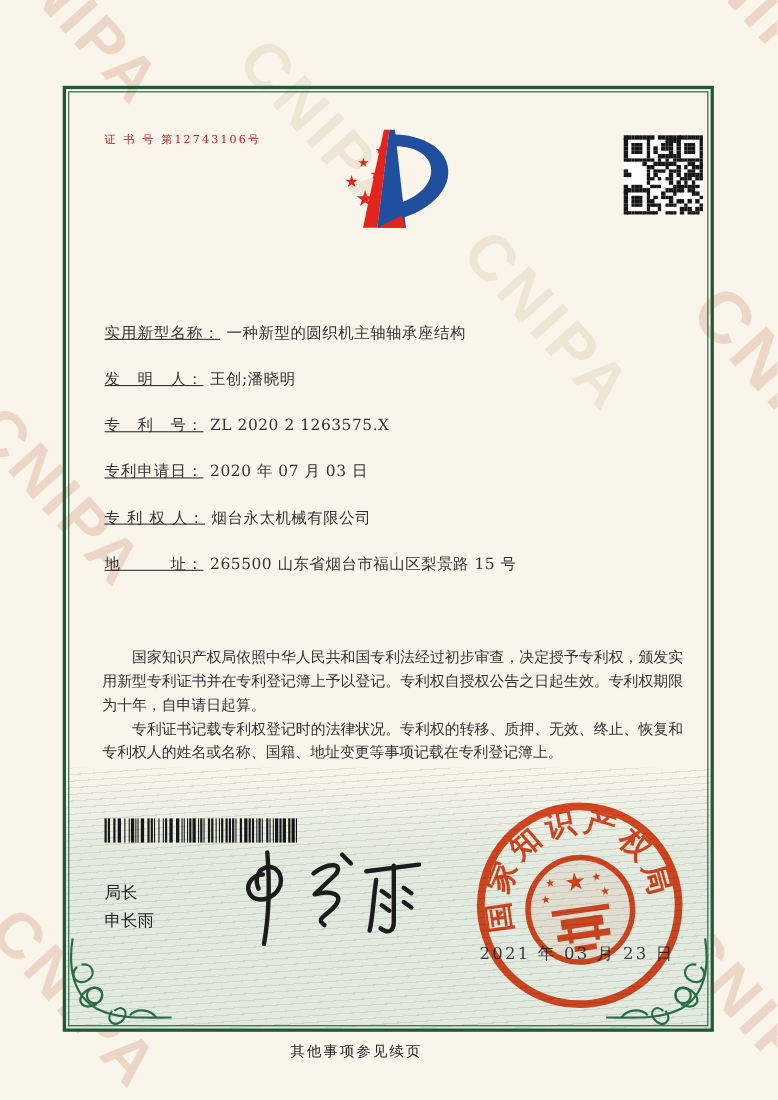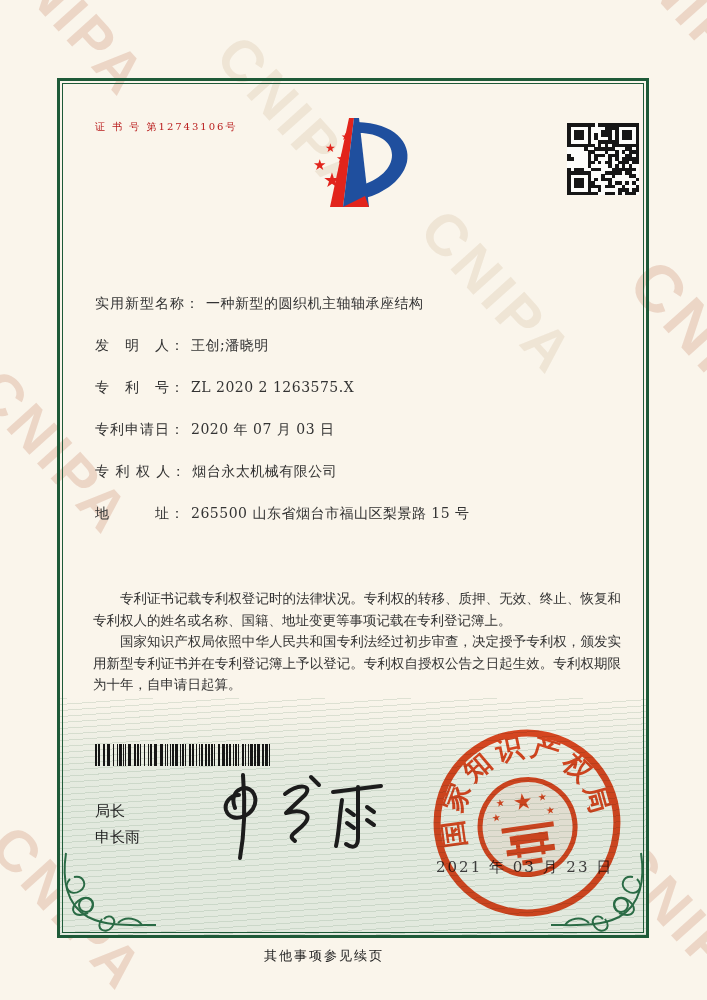--- a/index.html
+++ b/index.html
@@ -28,21 +28,21 @@
   .qr{position:absolute;left:567px;top:123px;width:72px;height:72px;z-index:3;background:#fdfdfb;}
   .qr i{position:absolute;width:3.5px;height:3.5px;background:#161616;}
   
   .logo{position:absolute;left:283px;top:110px;width:142px;height:100px;z-index:3;}
   .title{position:absolute;left:0;top:213px;width:707px;text-align:center;
          font-size:30px;font-weight:bold;letter-spacing:10px;color:#111;z-index:3;}
   
   .rows{position:absolute;left:95px;top:294px;width:530px;z-index:3;
         display:flex;flex-direction:column;gap:23px;font-size:14px;line-height:19px;}
   .row{white-space:nowrap;color:#333;}
-  .row .lab{letter-spacing:1px;}
+  .row .lab{letter-spacing:1px;text-decoration:underline;}
   .row .val{margin-left:6px;letter-spacing:0.5px;}
   .grant2{margin-left:58px;}
   
   .paras{position:absolute;left:93px;top:588px;width:528px;z-index:3;
          font-size:13.5px;line-height:21.5px;text-align:justify;color:#333;}
   .paras p{margin:0;text-indent:2em;}
   
   .barcode{position:absolute;left:95px;top:744px;width:178px;height:22px;z-index:3;}
   .barcode i{position:absolute;top:0;height:100%;background:#161616;}
   
@@ -354,22 +354,22 @@
     </div>
     <div class="row">
       <span class="lab">专 利 权 人：</span><span class="val">烟台永太机械有限公司</span>
     </div>
     <div class="row">
       <span class="lab">地　　　址：</span><span class="val">265500 山东省烟台市福山区梨景路 15 号</span>
     </div>
   </div>
 
   <div class="paras">
+    <p>国家知识产权局依照中华人民共和国专利法经过初步审查，决定授予专利权，颁发实用新型专利证书并在专利登记簿上予以登记。专利权自授权公告之日起生效。专利权期限为十年，自申请日起算。</p>
     <p>专利证书记载专利权登记时的法律状况。专利权的转移、质押、无效、终止、恢复和专利权人的姓名或名称、国籍、地址变更等事项记载在专利登记簿上。</p>
-    <p>国家知识产权局依照中华人民共和国专利法经过初步审查，决定授予专利权，颁发实用新型专利证书并在专利登记簿上予以登记。专利权自授权公告之日起生效。专利权期限为十年，自申请日起算。</p>
   </div>
 
   <div class="barcode" id="barcode">
       <i style="left:0px;width:2px"></i>
       <i style="left:3px;width:2px"></i>
       <i style="left:8px;width:2px"></i>
       <i style="left:12px;width:3px"></i>
       <i style="left:18px;width:1px"></i>
       <i style="left:22px;width:1px"></i>
       <i style="left:24px;width:3px"></i>

